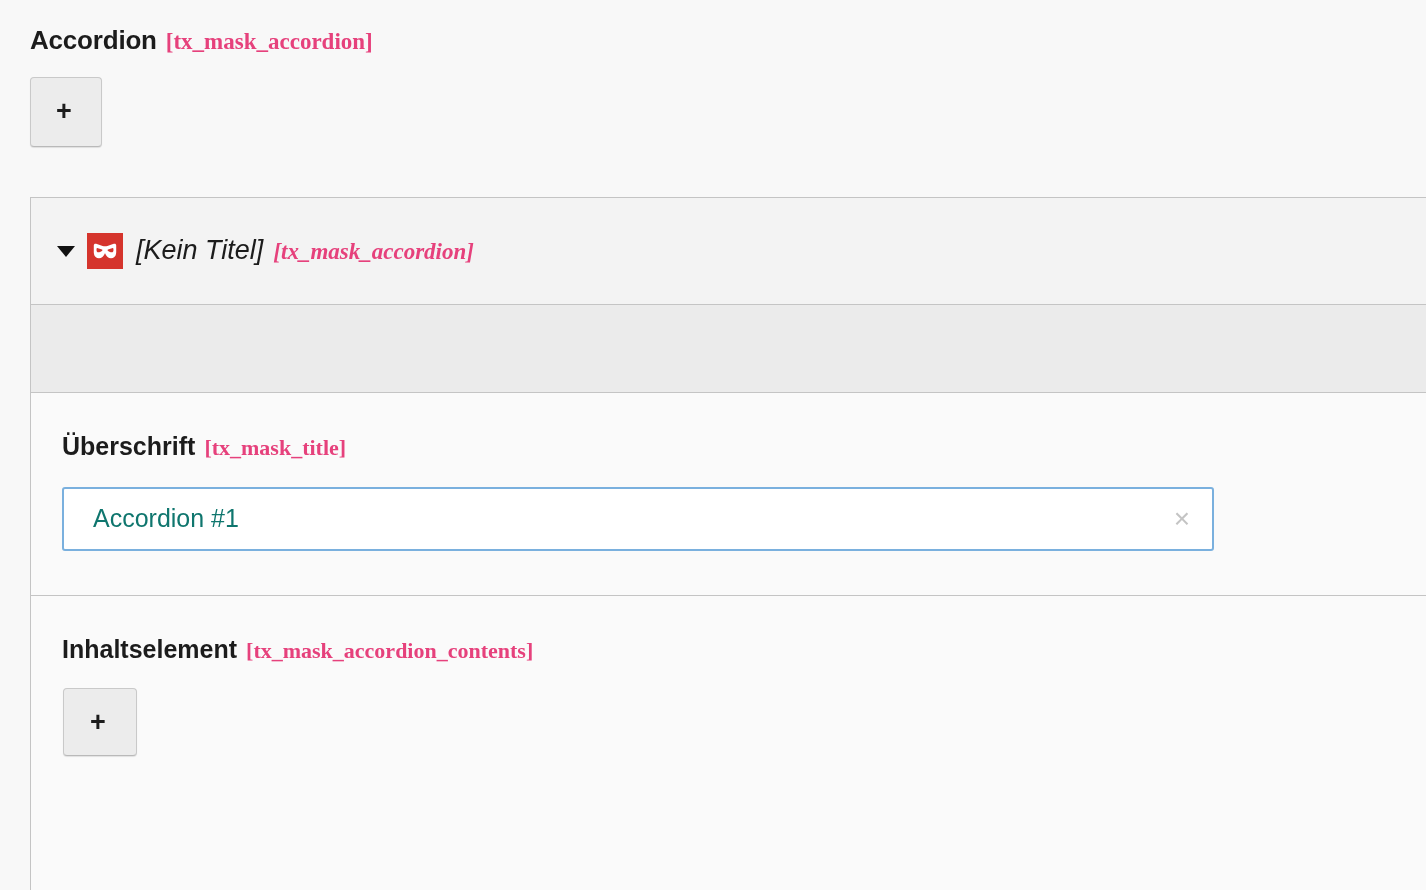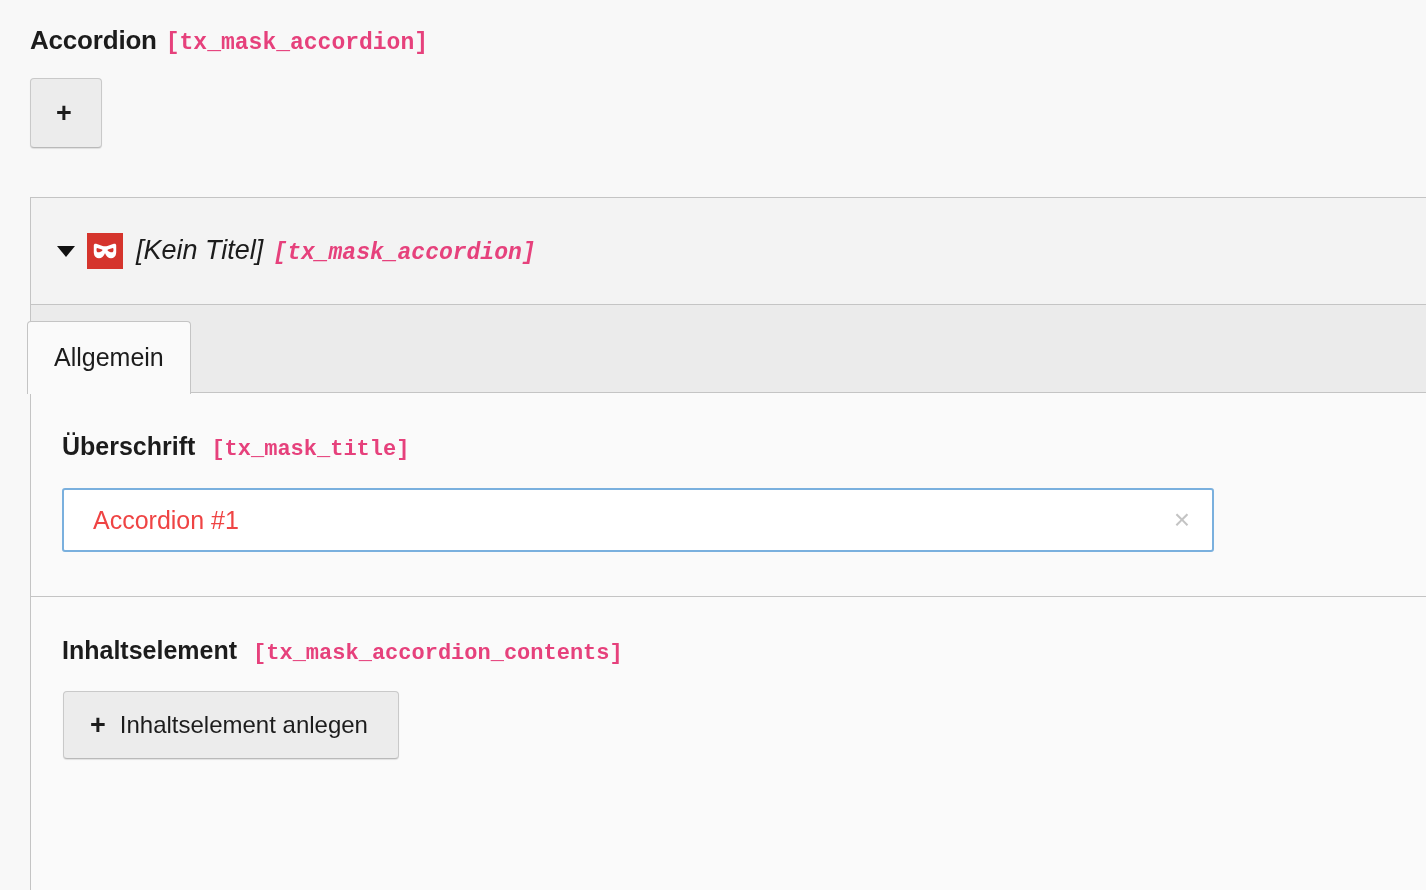--- a/index.html
+++ b/index.html
@@ -11,21 +11,21 @@
     height: 890px;
     background: #f8f8f8;
     font-family: "Liberation Sans", sans-serif;
     color: #1c1c1c;
     overflow: hidden;
     position: relative;
   }
 
   
   .mono {
-    font-family: Liberation Mono, monospace;
+    font-family: Liberation Serif, serif;
     color: #e6417c;
     font-weight: bold;
   }
   .btn {
     display: inline-flex;
     align-items: center;
     gap: 14px;
     background: #ececec;
     border: 1px solid #c9c9c9;
     border-bottom-color: #b9b9b9;
@@ -170,40 +170,40 @@
   }
   .field-block.last { border-bottom: none; }
   .field-label {
     font-size: 25px;
     font-weight: bold;
     white-space: nowrap;
     line-height: 1.1;
   }
   .field-label .mono {
     font-size: 22px;
-    margin-left: 16px;
+    margin-left: 9px;
   }
 
   
   #title-input-wrap {
     position: relative;
     margin-top: 26px;
     width: 1152px;
     height: 64px;
   }
   #title-input {
     width: 100%;
     height: 100%;
     box-sizing: border-box;
     border: 2px solid #7ab0de;
     border-radius: 3px;
     background: #ffffff;
     font-size: 25px;
     font-family: "Liberation Sans", sans-serif;
-    color: #ef4444;
+    color: #0f766e;
     padding: 0 52px 0 29px;
     outline: none;
   }
   #clear-title-button {
     position: absolute;
     right: 18px;
     top: 50%;
     transform: translateY(-50%);
     width: 28px;
     height: 28px;
@@ -255,23 +255,20 @@
       </svg>
     </span>
 
     <span id="record-title">
       <span>[Kein Titel]</span><span class="mono" id="record-table-name">[tx_mask_accordion]</span>
     </span>
   </div>
 
   <div id="tab-strip">
     <div id="tab-list">
-      <div class="tab active">
-        <span>Allgemein</span>
-      </div>
     </div>
   </div>
 
   <div id="tab-content">
 
     <div class="field-block">
       <div class="field-label">
         <span>Überschrift</span><span class="mono">[tx_mask_title]</span>
       </div>
 
@@ -281,18 +278,17 @@
       </div>
     </div>
 
     <div class="field-block last">
       <div class="field-label">
         <span>Inhaltselement</span><span class="mono">[tx_mask_accordion_contents]</span>
       </div>
 
       <button class="btn" id="create-content-element-button">
         <span class="plus">+</span>
-        <span>Inhaltselement anlegen</span>
       </button>
     </div>
 
   </div>
 </div>
 
 </body></html>

